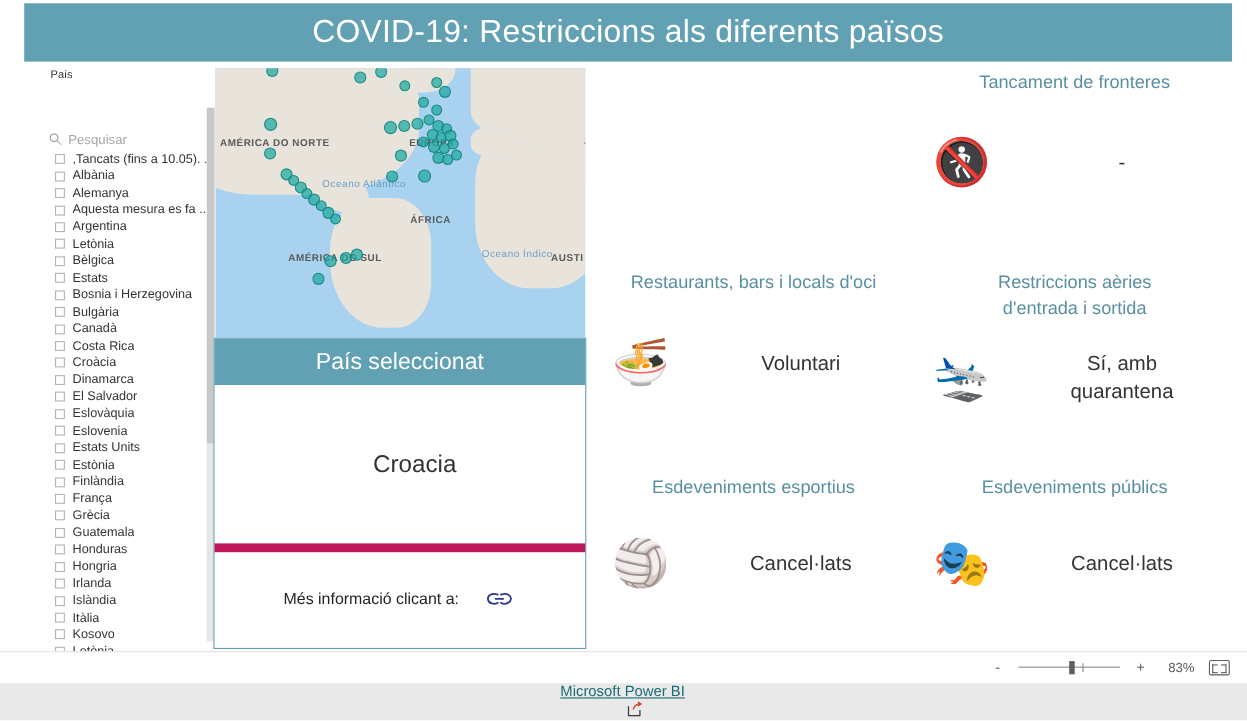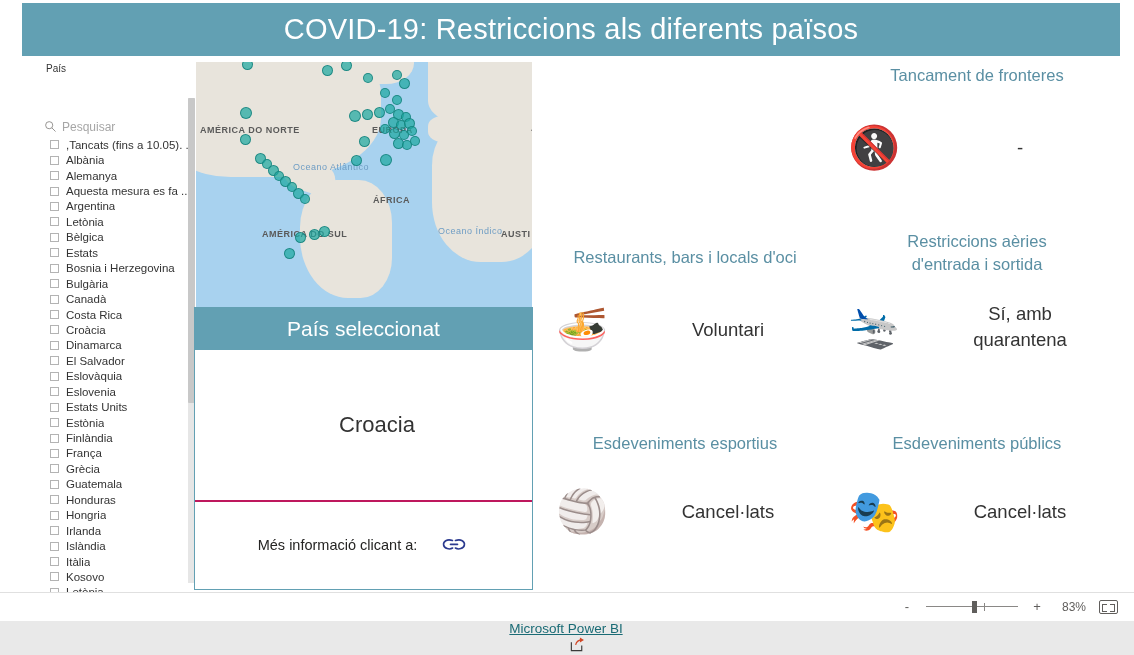--- a/index.html
+++ b/index.html
@@ -185,21 +185,21 @@
     height: 42px;
     background: #62a0b3;
     color: #ffffff;
     font-size: 21px;
     display: flex;
     align-items: center;
     justify-content: center;
   }
   #country-card .card-body {
     height: 152px;
-    border-bottom: 2px solid #be185d;
+    border-bottom: 8px solid #be185d;
     display: flex;
     align-items: center;
     justify-content: center;
     padding-left: 27px;
   }
   #country-card .card-value {
     font-size: 22px;
     color: #333333;
   }
   #country-card .card-footer {
@@ -242,21 +242,21 @@
     text-align: center;
     font-size: 18.5px;
     color: #333333;
     line-height: 26px;
     white-space: pre-line;
   }
 
   #kpi-schools   { left: 540px; top: 64px;  width: 290px; }
   #kpi-borders   { left: 832px; top: 64px;  width: 290px; }
   #kpi-rest      { left: 540px; top: 246px; width: 290px; }
-  #kpi-air       { left: 832px; top: 230px; width: 290px; }
+  #kpi-air       { left: 832px; top: 246px; width: 290px; }
   #kpi-sports    { left: 540px; top: 432px; width: 290px; }
   #kpi-public    { left: 832px; top: 432px; width: 290px; }
 
   #kpi-schools .kpi-row,
   #kpi-borders .kpi-row,
   #kpi-rest .kpi-row,
   #kpi-air .kpi-row,
   #kpi-sports .kpi-row,
   #kpi-public .kpi-row { margin-top: 28px; height: 66px; }
 

